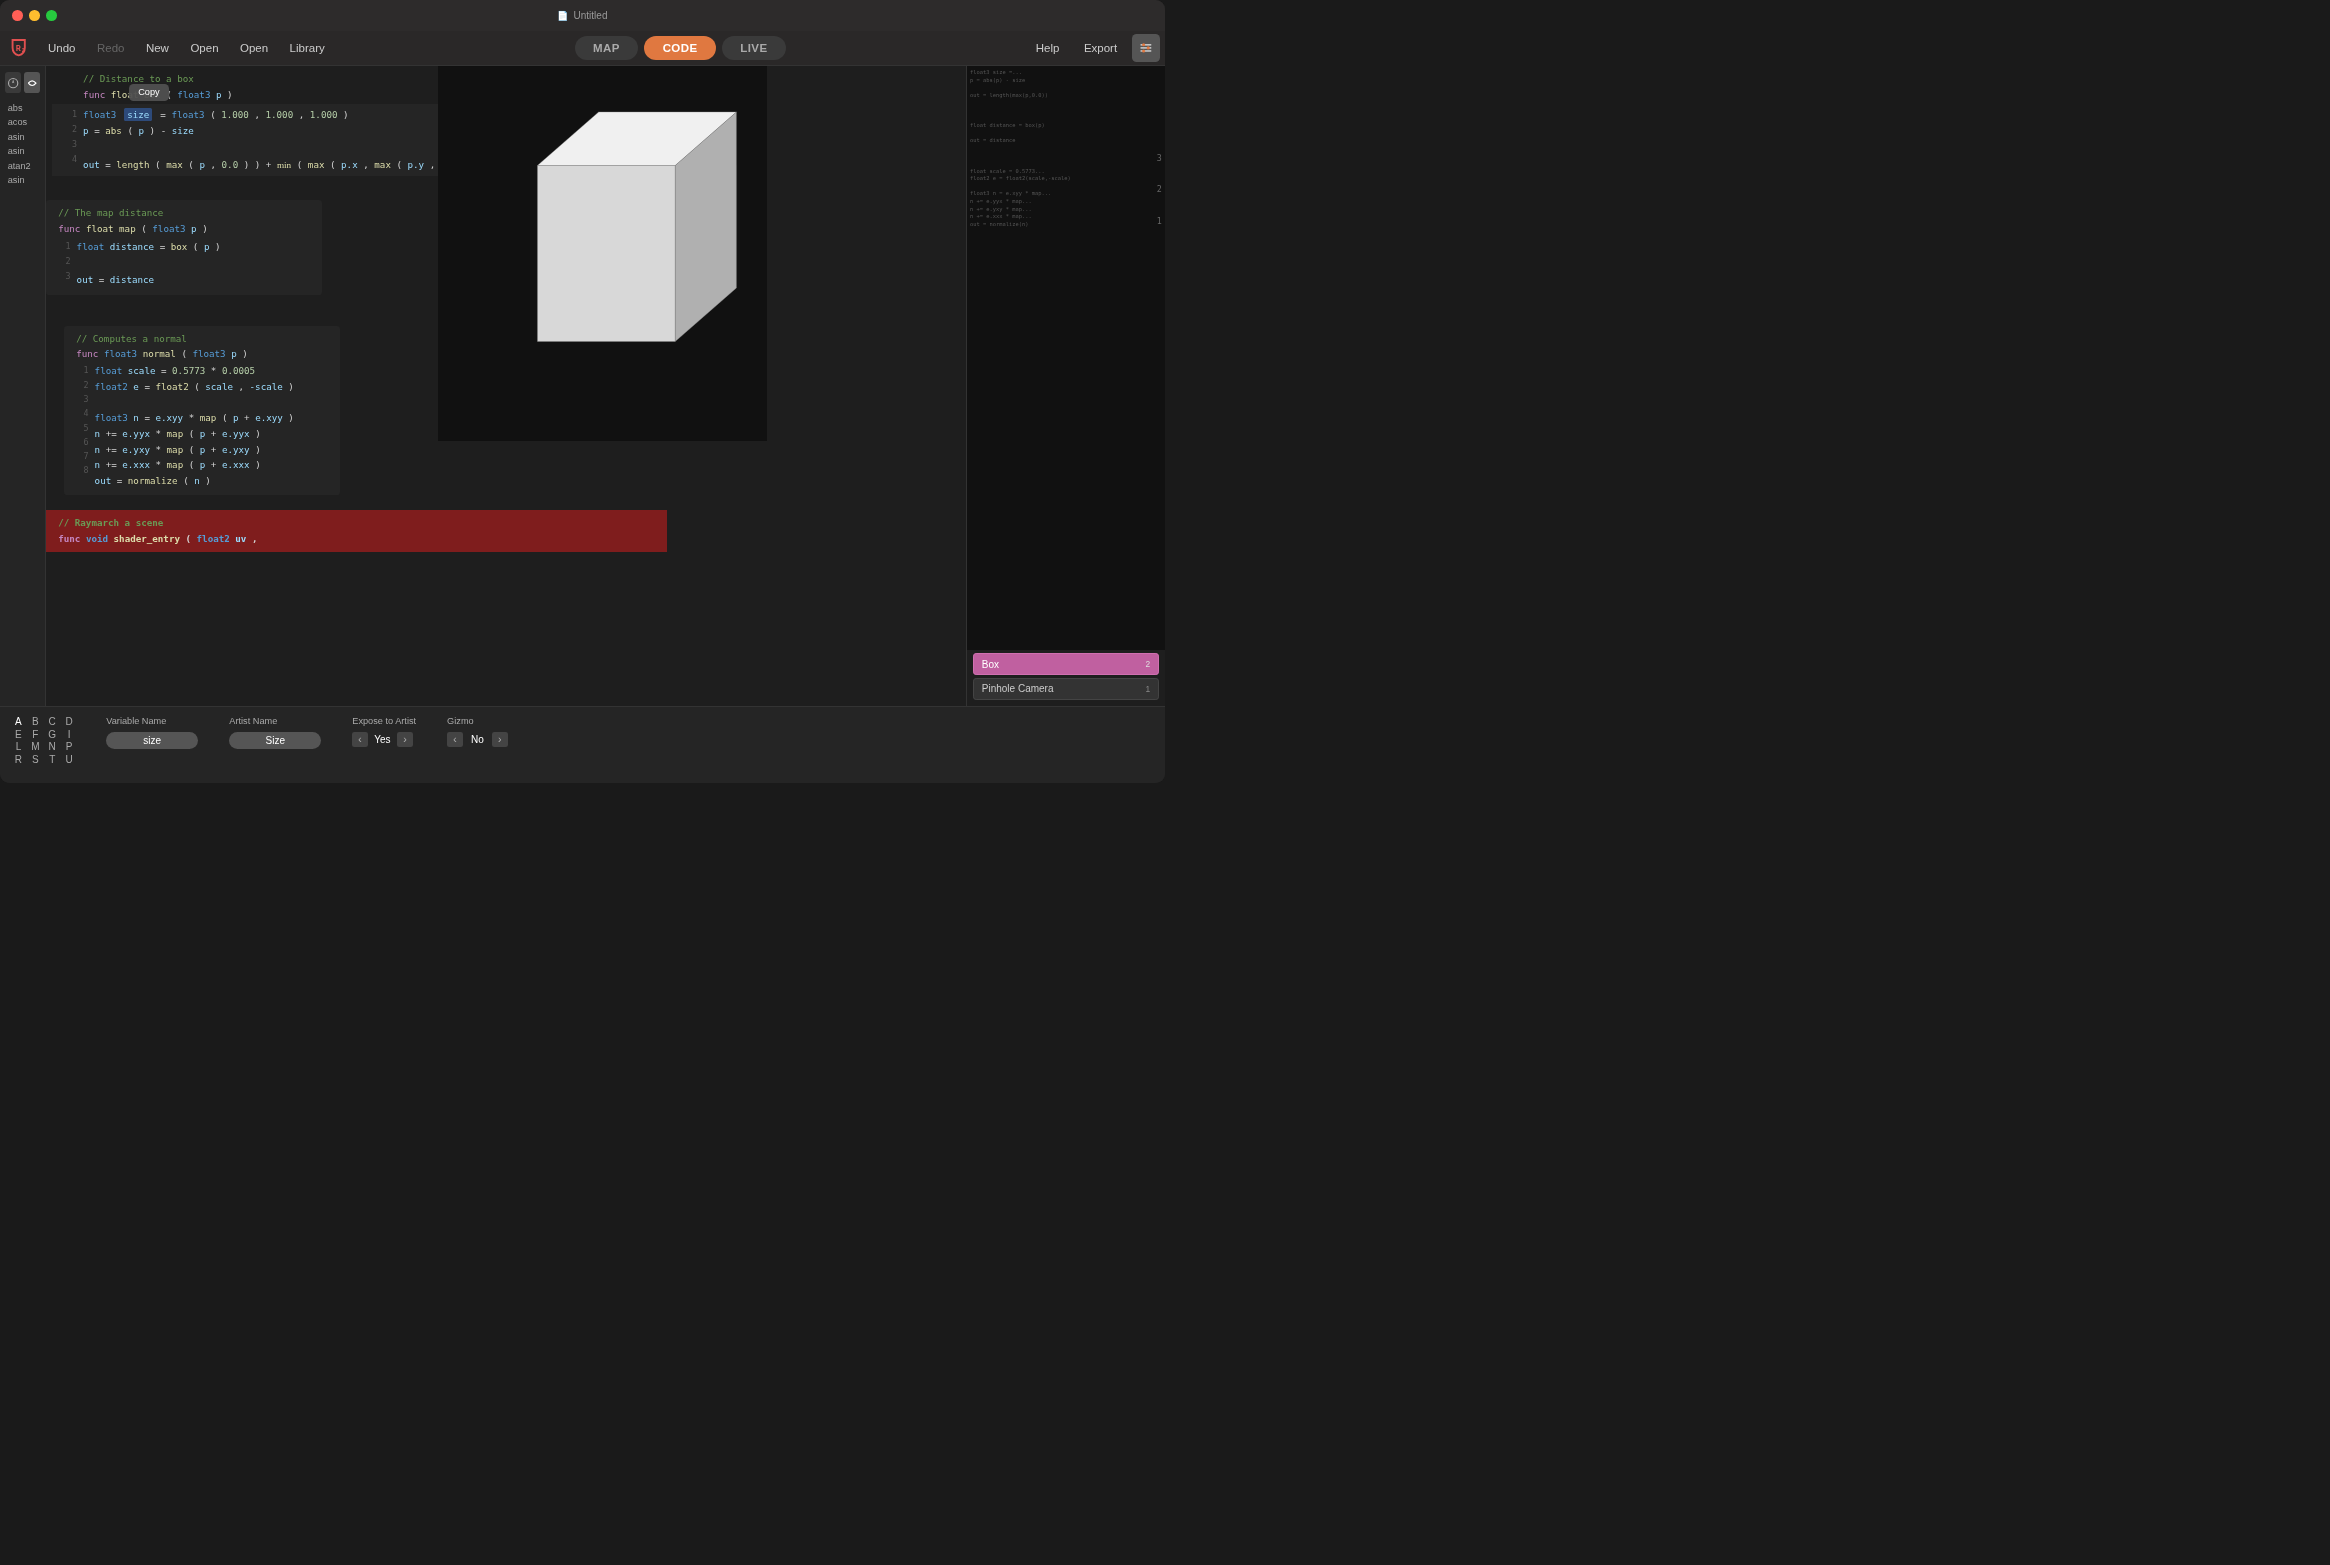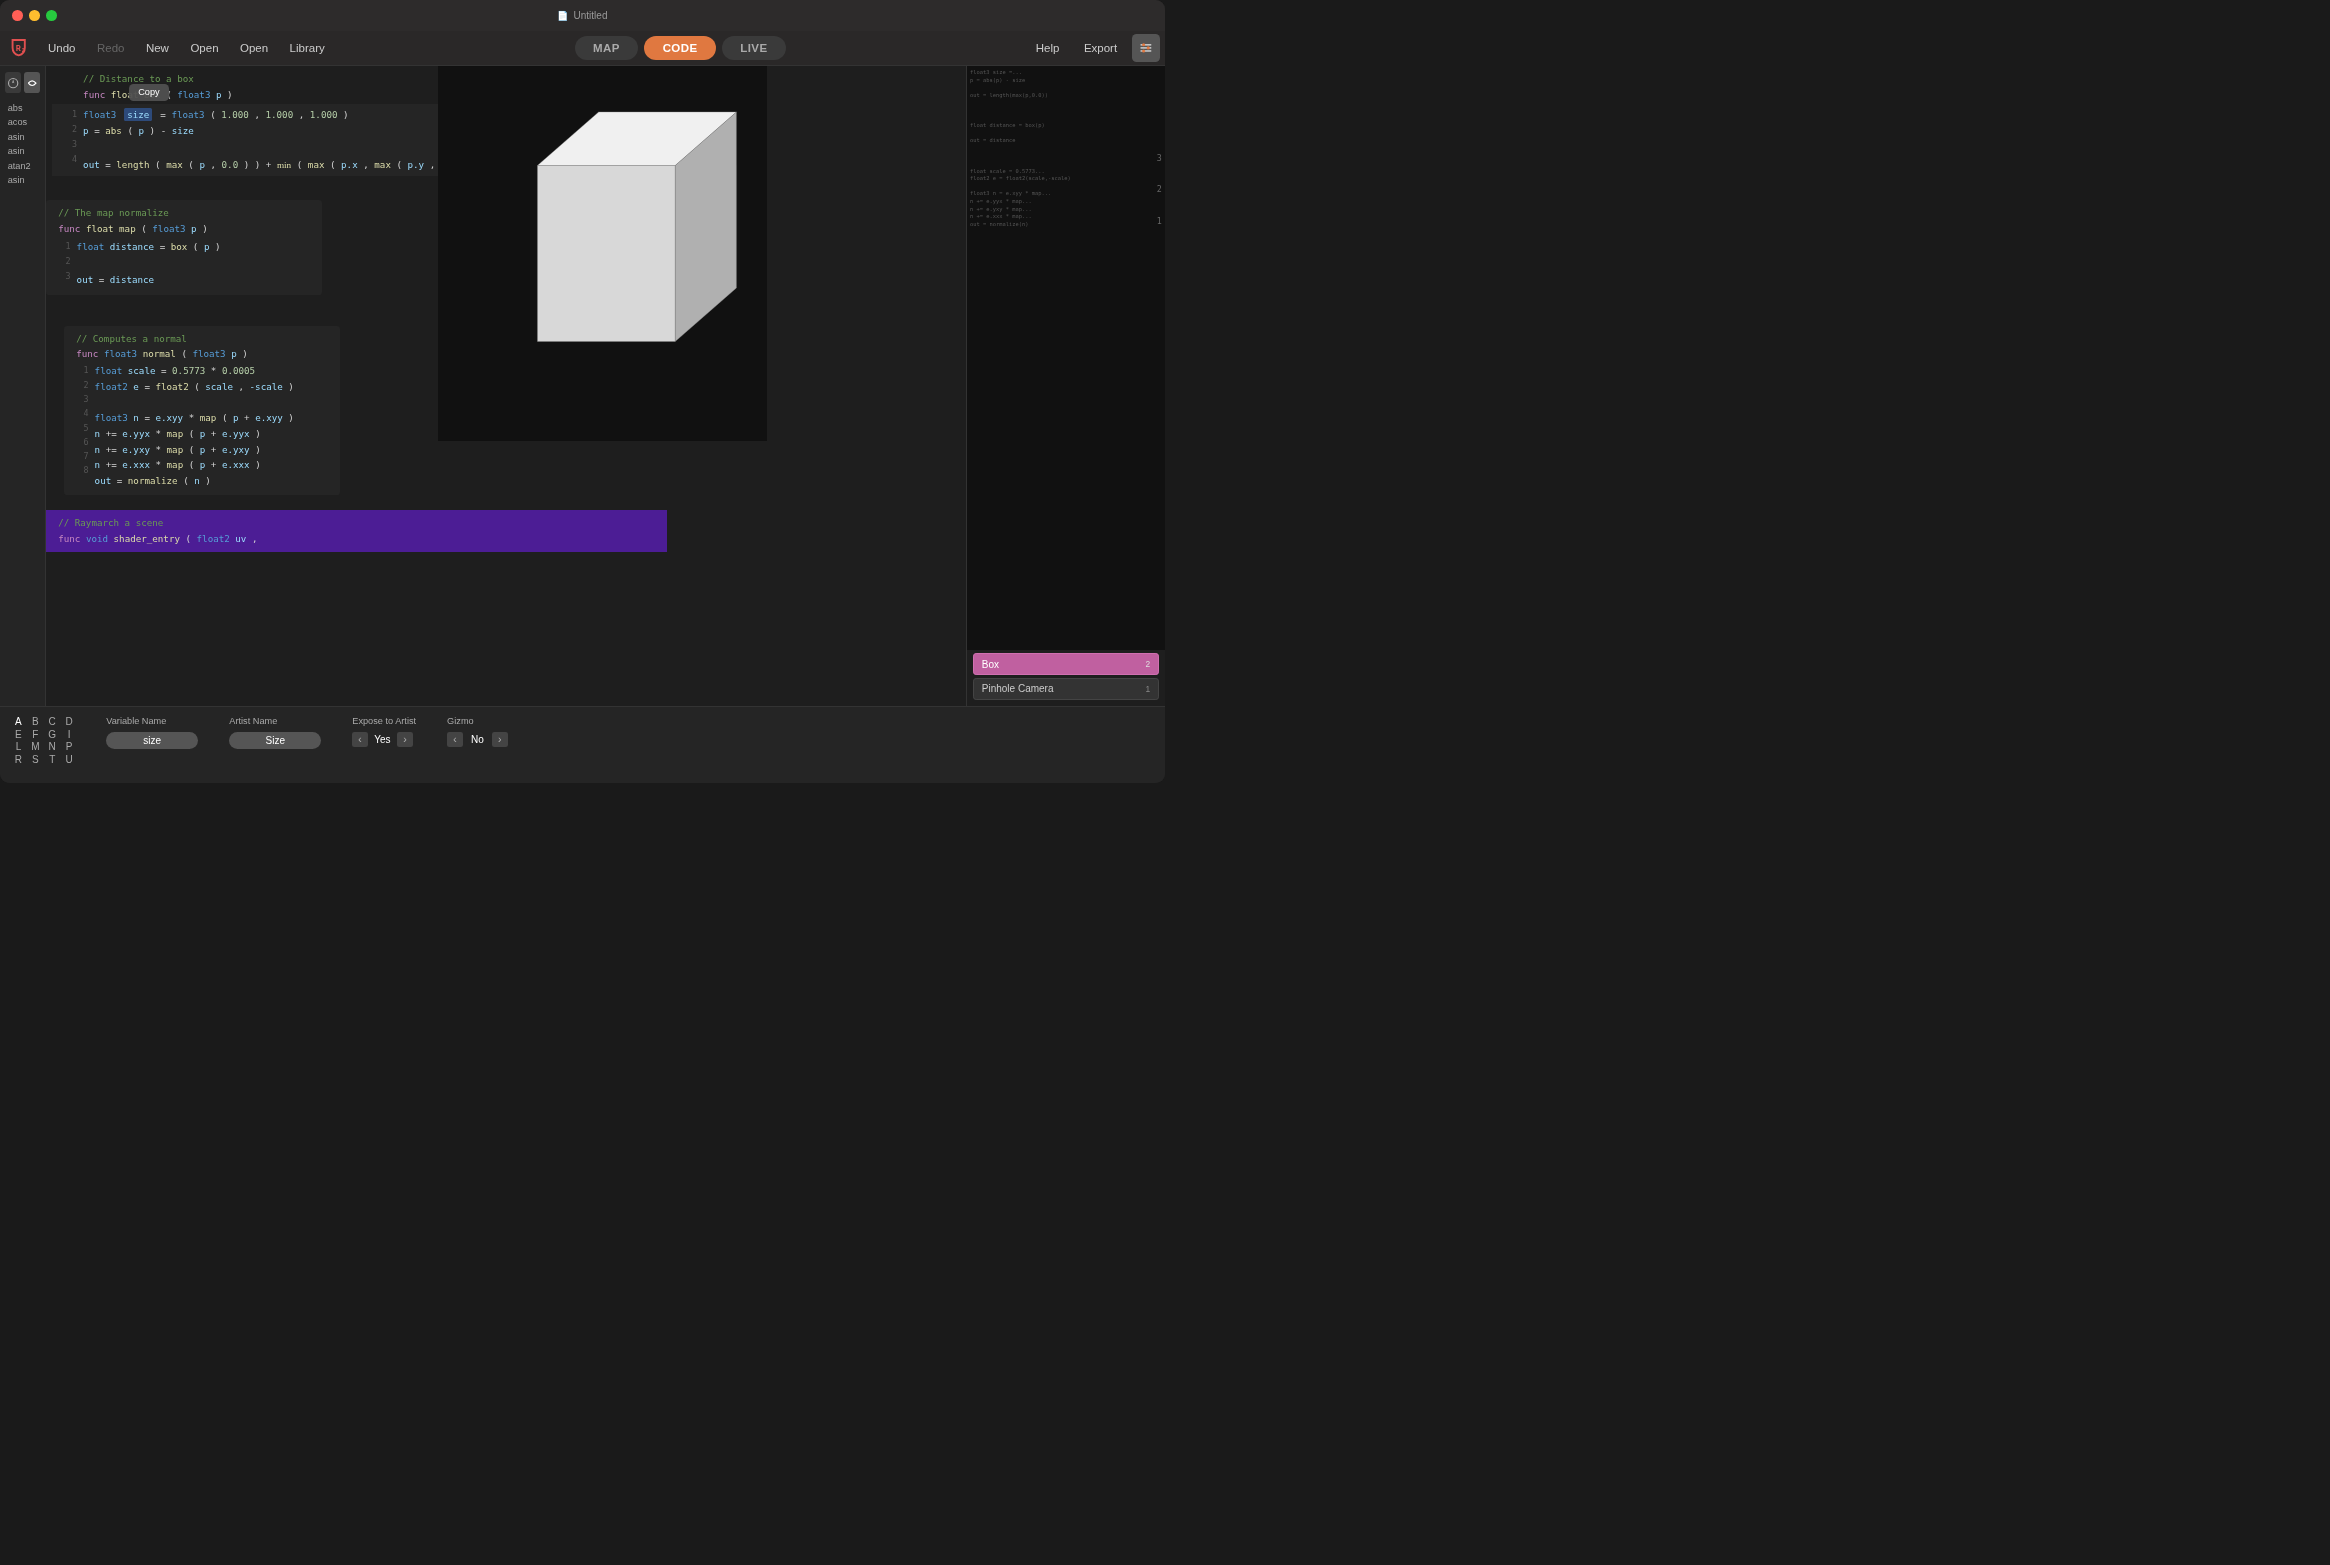--- a/index.html
+++ b/index.html
@@ -427,21 +427,21 @@
           </div>
         </div>
 
         <div class="copy-popup" style="position:absolute; top:18.4px; left:83px;">
           <span>Copy</span>
         </div>
       </div>
 
       <div style="position:absolute; top:134px; left:0; width:276px; background:#252525; padding: 4.6px 0 4.6px 6.1px; border-radius:3.1px;">
         <div style="font-family:Menlo,monospace; font-size:9.2px; line-height:1.8; padding-left:6.1px;">
-          <div style="color:#6a9955;">// The map normalize</div>
+          <div style="color:#6a9955;">// The map distance</div>
           <div>
             <span style="color:#c586c0;">func</span>
             <span style="color:#dcdcaa;"> float </span>
             <span style="color:#dcdcaa;">map</span>
             <span style="color:#d4d4d4;"> ( </span>
             <span style="color:#569cd6;">float3</span>
             <span style="color:#9cdcfe;"> p </span>
             <span style="color:#d4d4d4;">)</span>
           </div>
         </div>
@@ -501,21 +501,21 @@
             <div>&nbsp;</div>
             <div><span style="color:#569cd6;">float3</span><span style="color:#9cdcfe;"> n</span><span style="color:#d4d4d4;"> = </span><span style="color:#9cdcfe;">e.xyy</span><span style="color:#d4d4d4;"> * </span><span style="color:#dcdcaa;">map</span><span style="color:#d4d4d4;"> ( </span><span style="color:#9cdcfe;">p</span><span style="color:#d4d4d4;"> + </span><span style="color:#9cdcfe;">e.xyy</span><span style="color:#d4d4d4;"> )</span></div>
             <div><span style="color:#9cdcfe;">n</span><span style="color:#d4d4d4;"> += </span><span style="color:#9cdcfe;">e.yyx</span><span style="color:#d4d4d4;"> * </span><span style="color:#dcdcaa;">map</span><span style="color:#d4d4d4;"> ( </span><span style="color:#9cdcfe;">p</span><span style="color:#d4d4d4;"> + </span><span style="color:#9cdcfe;">e.yyx</span><span style="color:#d4d4d4;"> )</span></div>
             <div><span style="color:#9cdcfe;">n</span><span style="color:#d4d4d4;"> += </span><span style="color:#9cdcfe;">e.yxy</span><span style="color:#d4d4d4;"> * </span><span style="color:#dcdcaa;">map</span><span style="color:#d4d4d4;"> ( </span><span style="color:#9cdcfe;">p</span><span style="color:#d4d4d4;"> + </span><span style="color:#9cdcfe;">e.yxy</span><span style="color:#d4d4d4;"> )</span></div>
             <div><span style="color:#9cdcfe;">n</span><span style="color:#d4d4d4;"> += </span><span style="color:#9cdcfe;">e.xxx</span><span style="color:#d4d4d4;"> * </span><span style="color:#dcdcaa;">map</span><span style="color:#d4d4d4;"> ( </span><span style="color:#9cdcfe;">p</span><span style="color:#d4d4d4;"> + </span><span style="color:#9cdcfe;">e.xxx</span><span style="color:#d4d4d4;"> )</span></div>
             <div><span style="color:#9cdcfe;">out</span><span style="color:#d4d4d4;"> = </span><span style="color:#dcdcaa;">normalize</span><span style="color:#d4d4d4;"> ( </span><span style="color:#9cdcfe;">n</span><span style="color:#d4d4d4;"> )</span></div>
           </div>
         </div>
       </div>
 
-      <div style="position:absolute; top:444px; left:0; right:299px; background:#4c1d95; padding: 4.6px 0 4.6px 6.1px;">
+      <div style="position:absolute; top:444px; left:0; right:299px; background:#7f1d1d; padding: 4.6px 0 4.6px 6.1px; font-weight: bold;">
         <div style="font-family:Menlo,monospace; font-size:9.2px; line-height:1.8; padding-left:6.1px;">
           <div style="color:#6a9955;">// Raymarch a scene</div>
           <div>
             <span style="color:#c586c0;">func</span>
             <span style="color:#569cd6;"> void</span>
             <span style="color:#dcdcaa;"> shader_entry</span>
             <span style="color:#d4d4d4;"> ( </span>
             <span style="color:#569cd6;">float2</span>
             <span style="color:#9cdcfe;"> uv</span>
             <span style="color:#d4d4d4;"> ,</span>

